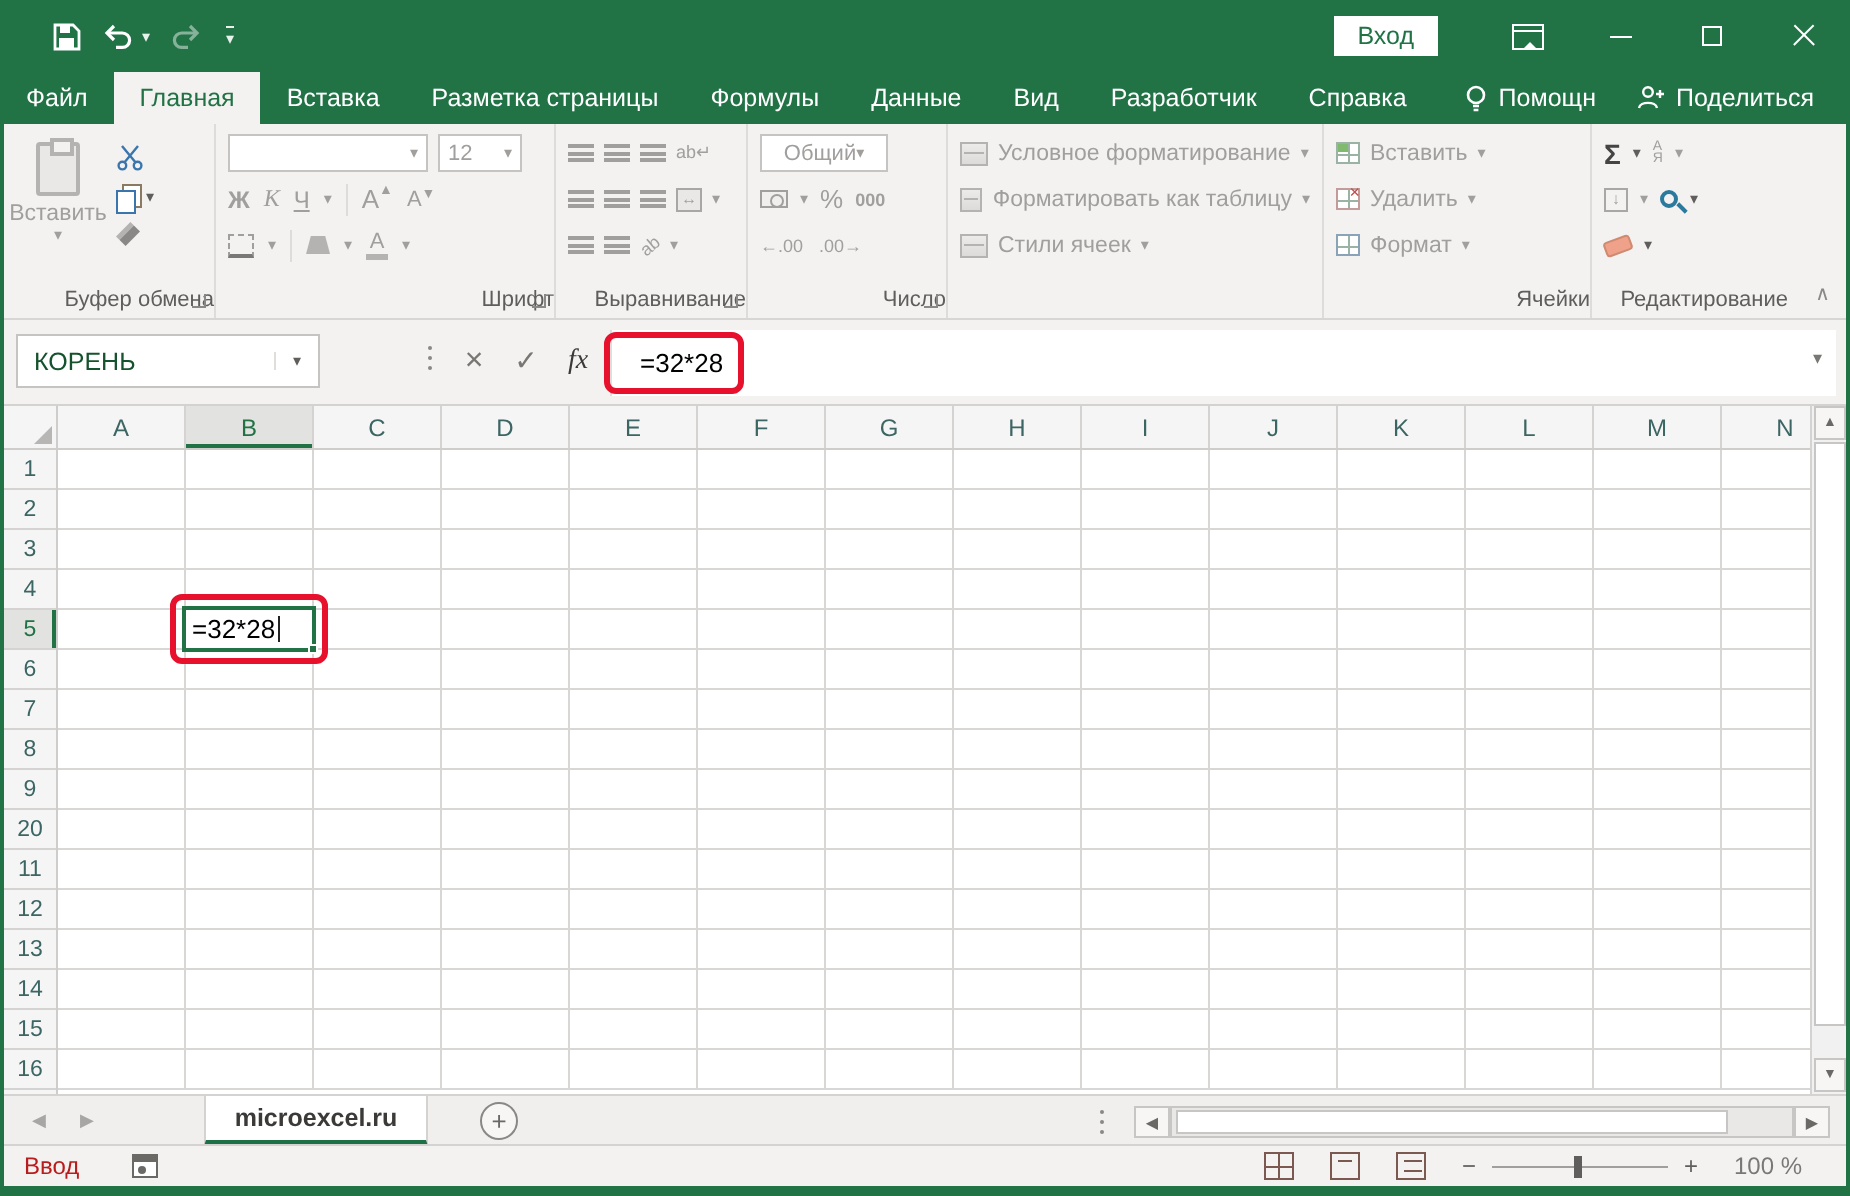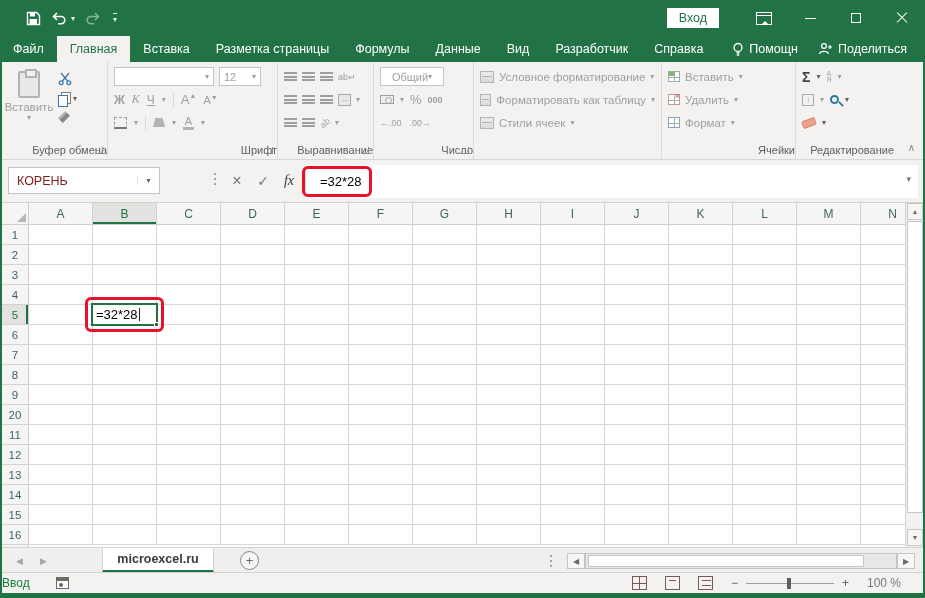--- a/index.html
+++ b/index.html
@@ -80,21 +80,21 @@
   .mag-ic { width:9px; height:9px; border:2px solid #2b7a9e; border-radius:50%; position:relative; display:inline-block; }
   .mag-ic:before { content:""; position:absolute; left:6px; top:6px; width:6px; height:2px; background:#2b7a9e; transform:rotate(45deg); }
   .chev-up { color:#8a8886; font-size:10px; position:absolute; right:10px; bottom:6px; }
   .stext { font-size:11.5px; color:#a19f9d; white-space:nowrap; }
 
   
   .fbar { position:absolute; left:-2px; top:160px; width:925px; height:43px; background:#f3f2f1;
           border-bottom:1px solid #d4d2cf; }
   .namebox { position:absolute; left:8px; top:7px; width:152px; height:27px; background:#fff;
              border:1px solid #c6c4c2; display:flex; align-items:center; }
-  .namebox .nv { flex:1; padding-left:8px; font-size:12.5px; color:#7f1d1d; }
+  .namebox .nv { flex:1; padding-left:8px; font-size:12.5px; color:#14532d; }
   .namebox .nd { width:22px; text-align:center; font-size:8px; color:#605e5c; border-left:1px solid #e0dedc; }
   .vdots { display:inline-block; width:2px; height:2px; background:#8a8886; border-radius:50%;
            box-shadow:0 5px 0 #8a8886, 0 10px 0 #8a8886; }
   .fbtn { position:absolute; top:7px; height:27px; width:26px; display:flex; align-items:center; justify-content:center;
           color:#797774; font-size:14px; }
   .ffield { position:absolute; left:305px; top:5px; right:7px; bottom:4px; background:#fff;
             border-left:1px solid #e0dedc; display:flex; align-items:center; }
   .ffield .ftext { padding-left:14px; font-size:13px; color:#000; }
   .fexpand { position:absolute; right:14px; top:14px; font-size:9px; color:#797774; }
 
@@ -145,21 +145,21 @@
   .hs-r { position:absolute; left:895px; top:5px; width:18px; height:16px; }
   .hs-l,.hs-r { background:#f7f6f5; border:1px solid #c8c6c4; display:flex; align-items:center; justify-content:center;
                 font-size:8px; color:#6b6966; }
   .hs-track { position:absolute; left:583px; top:5px; width:312px; height:16px; background:#e9e8e6; border:1px solid #c8c6c4; }
   .hs-thumb { position:absolute; left:2px; top:1px; width:276px; height:12px; background:#fff; border:1px solid #c8c6c4; }
   .sb-dots { position:absolute; left:548px; top:7px; }
 
   
   .statusbar { position:absolute; left:0; top:572px; width:921px; height:21px; background:#f3f2f1;
                border-top:1px solid #d5d3d1; display:flex; align-items:center; }
-  .mode { font-size:12px; color:#15803d; }
+  .mode { margin-left:10px; font-size:12px; color:#b91c1c; }
   .macro-ic { margin-left:26px; width:13px; height:12px; border:1px solid #6b6966; border-top:4px solid #6b6966; position:relative; background:#fff; }
   .macro-ic:before { content:""; position:absolute; left:2px; top:2px; width:4px; height:4px; background:#6b6966; border-radius:50%; }
   .sb-right { margin-left:auto; display:flex; align-items:center; gap:18px; padding-right:22px; }
   .view-ic { width:15px; height:14px; border:1px solid #7b5850; display:inline-block; }
   .view-ic.grid { background:linear-gradient(#7b5850,#7b5850) 0 6px/15px 1px no-repeat,
                   linear-gradient(#7b5850,#7b5850) 6px 0/1px 14px no-repeat; }
   .view-ic.layout { background:linear-gradient(#7b5850,#7b5850) 3px 3px/7px 1px no-repeat; }
   .view-ic.pbreak { background:linear-gradient(#7b5850,#7b5850) 3px 3px/9px 1px no-repeat,
                     linear-gradient(#7b5850,#7b5850) 3px 8px/9px 1px no-repeat; }
   .zoomctl { display:flex; align-items:center; gap:8px; color:#605e5c; }

